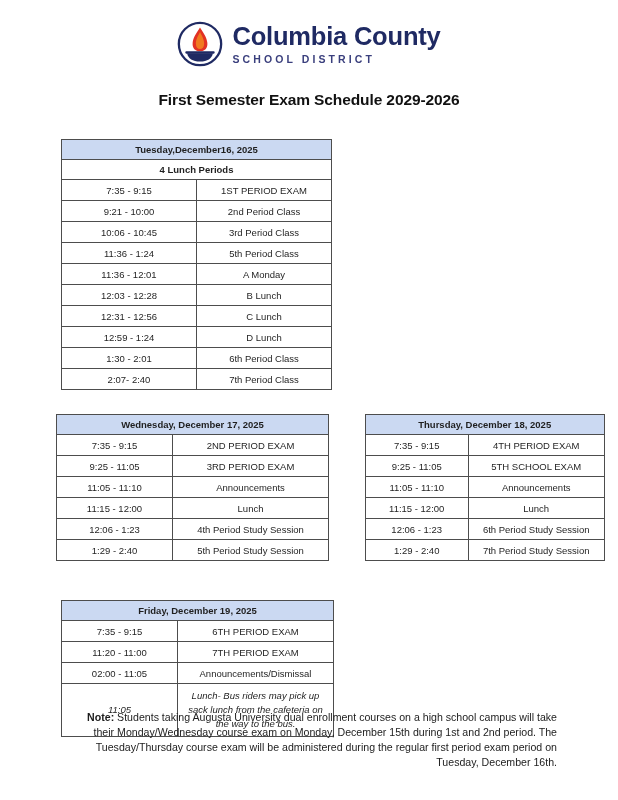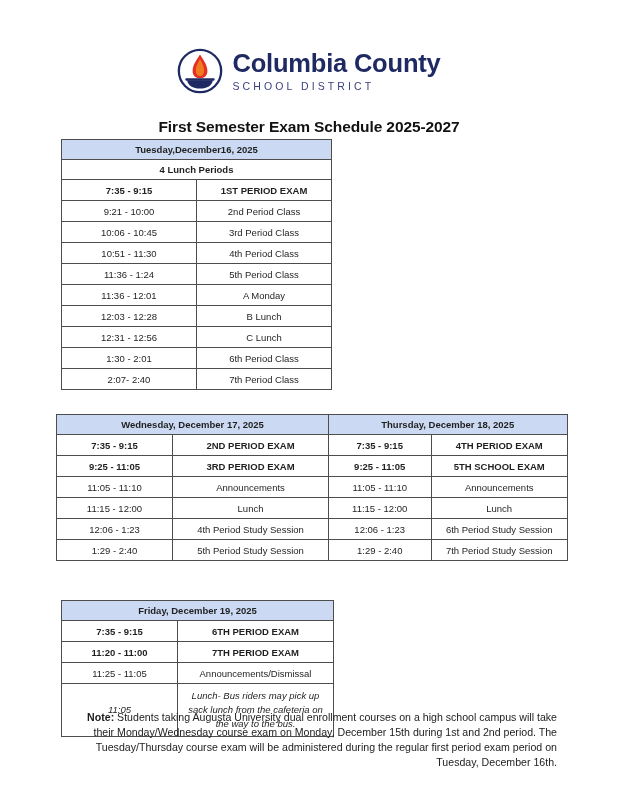--- a/index.html
+++ b/index.html
@@ -21,21 +21,21 @@
     height: 800px;
     box-sizing: border-box;
   }
 
   
   .logo-block {
     display: flex;
     align-items: center;
     justify-content: center;
     gap: 9px;
-    padding-top: 48px;
+    padding-top: 21px;
   }
   .logo-mark {
     width: 46px;
     height: 46px;
     flex: 0 0 46px;
   }
   .logo-words {
     display: flex;
     flex-direction: column;
     justify-content: center;
@@ -43,21 +43,21 @@
   }
   .logo-name {
     font-size: 25.5px;
     font-weight: bold;
     color: #1f2a63;
     letter-spacing: -0.2px;
     white-space: nowrap;
   }
   .logo-sub {
     font-size: 10.5px;
-    font-weight: normal;
+    font-weight: bold;
     color: #3a3f7d;
     letter-spacing: 3.1px;
     margin-top: 4px;
     white-space: nowrap;
   }
 
   
   .doc-title {
     text-align: center;
     font-size: 15.5px;
@@ -89,21 +89,21 @@
   .sub-cell {
     font-weight: bold;
     height: 19px;
   }
   .row-cell {
     height: 20px;
     font-weight: normal;
   }
   .row-cell.bold,
   .exam-row td {
-    font-weight: bold;
+    font-weight: normal;
   }
 
   
   .t1-wrap {
     position: absolute;
     left: 61px;
     top: 139px;
   }
   .t1 { width: 270px; padding-left: 40px; }
   .t1 .c-time { width: 135px; }
@@ -113,21 +113,21 @@
   .t23-wrap {
     position: absolute;
     left: 46px;
     top: 414px;
     display: flex;
     padding-left: 10px;
   }
   .t2 { width: 272px; }
   .t2 .c-time { width: 116px; }
   .t2 .c-desc { width: 156px; }
-  .t3 { width: 239px; }
+  .t3 { width: 239px; margin-left: 37px; }
   .t3 .c-time { width: 103px; }
   .t3 .c-desc { width: 136px; }
   .t3-holder { margin-left: -1.3px; }
 
   
   .t4-wrap {
     position: absolute;
     left: 61px;
     top: 573px;
   }
@@ -163,21 +163,21 @@
         <path d="M22 70 L78 70 C76 82 66 88 50 88 C34 88 24 82 22 70 Z" fill="#1f2a63"></path>
         <rect x="18" y="66" width="64" height="5" rx="2.5" fill="#1f2a63"></rect>
       </svg>
     </span>
     <span class="logo-words">
       <span class="logo-name">Columbia County</span>
       <span class="logo-sub">SCHOOL DISTRICT</span>
     </span>
   </div>
 
-  <div class="doc-title">First Semester Exam Schedule 2025-2027</div>
+  <div class="doc-title">First Semester Exam Schedule 2029-2026</div>
 
   <div class="t1-wrap">
     <table class="sched t1">
       <colgroup>
           <col class="c-time">
           <col class="c-desc">
         </colgroup>
       <tbody>
         <tr>
           <td class="hdr-cell" colspan="2">Tuesday,December16, 2025</td>
@@ -191,38 +191,38 @@
         </tr>
         <tr>
           <td class="row-cell">9:21 - 10:00</td>
           <td class="row-cell">2nd Period Class</td>
         </tr>
         <tr>
           <td class="row-cell">10:06 - 10:45</td>
           <td class="row-cell">3rd Period Class</td>
         </tr>
         <tr>
-          <td class="row-cell">10:51 - 11:30</td>
-          <td class="row-cell">4th Period Class</td>
-        </tr>
-        <tr>
           <td class="row-cell">11:36 - 1:24</td>
           <td class="row-cell">5th Period Class</td>
         </tr>
         <tr>
           <td class="row-cell">11:36 - 12:01</td>
           <td class="row-cell">A Monday</td>
         </tr>
         <tr>
           <td class="row-cell">12:03 - 12:28</td>
           <td class="row-cell">B Lunch</td>
         </tr>
         <tr>
           <td class="row-cell">12:31 - 12:56</td>
           <td class="row-cell">C Lunch</td>
+        </tr>
+        <tr>
+          <td class="row-cell">12:59 - 1:24</td>
+          <td class="row-cell">D Lunch</td>
         </tr>
         <tr>
           <td class="row-cell">1:30 - 2:01</td>
           <td class="row-cell">6th Period Class</td>
         </tr>
         <tr>
           <td class="row-cell">2:07- 2:40</td>
           <td class="row-cell">7th Period Class</td>
         </tr>
       </tbody>
@@ -321,21 +321,21 @@
         </tr>
         <tr class="exam-row">
           <td class="row-cell bold">7:35 - 9:15</td>
           <td class="row-cell bold">6TH PERIOD EXAM</td>
         </tr>
         <tr class="exam-row">
           <td class="row-cell bold">11:20 - 11:00</td>
           <td class="row-cell bold">7TH PERIOD EXAM</td>
         </tr>
         <tr>
-          <td class="row-cell">11:25 - 11:05</td>
+          <td class="row-cell">02:00 - 11:05</td>
           <td class="row-cell">Announcements/Dismissal</td>
         </tr>
         <tr>
           <td class="row-cell tall">11:05</td>
           <td class="row-cell tall">Lunch- Bus riders may pick up sack lunch from the cafeteria on the way to the bus.</td>
         </tr>
       </tbody>
     </table>
   </div>
 

